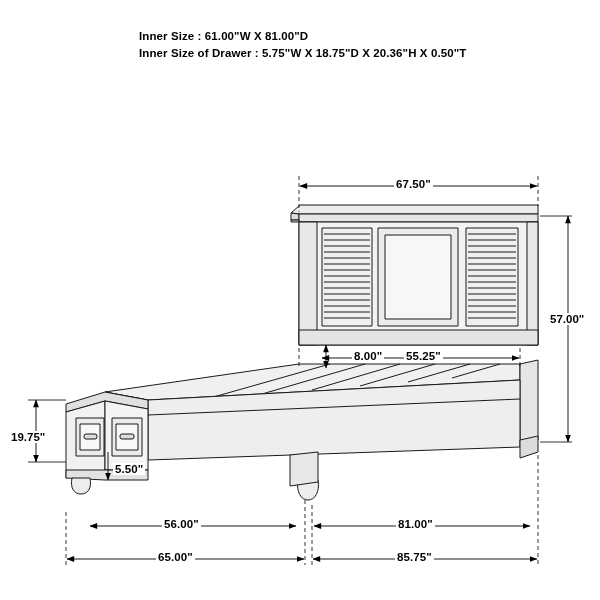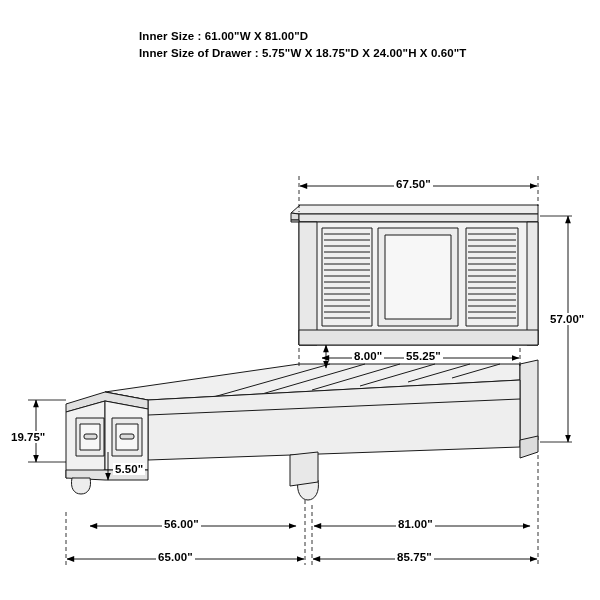--- a/index.html
+++ b/index.html
@@ -53,21 +53,21 @@
     top: 0;
   }
 </style>
 </head>
 <body>
 
 <div id="page">
 
   <div class="notes">
     <div>Inner Size : 61.00"W X 81.00"D</div>
-    <div>Inner Size of Drawer : 5.75"W X 18.75"D X 24.00"H X 0.60"T</div>
+    <div>Inner Size of Drawer : 5.75"W X 18.75"D X 20.36"H X 0.50"T</div>
   </div>
 
   <svg class="diagram" width="600" height="600" viewBox="0 0 600 600">
     <defs>
       <marker id="arrEnd" markerWidth="9" markerHeight="9" refX="8" refY="3.2" orient="auto" markerUnits="strokeWidth">
         <path d="M0,0 L8.5,3.2 L0,6.4 z" fill="#000"></path>
       </marker>
       <marker id="arrStart" markerWidth="9" markerHeight="9" refX="0.5" refY="3.2" orient="auto" markerUnits="strokeWidth">
         <path d="M8.5,0 L0,3.2 L8.5,6.4 z" fill="#000"></path>
       </marker>

